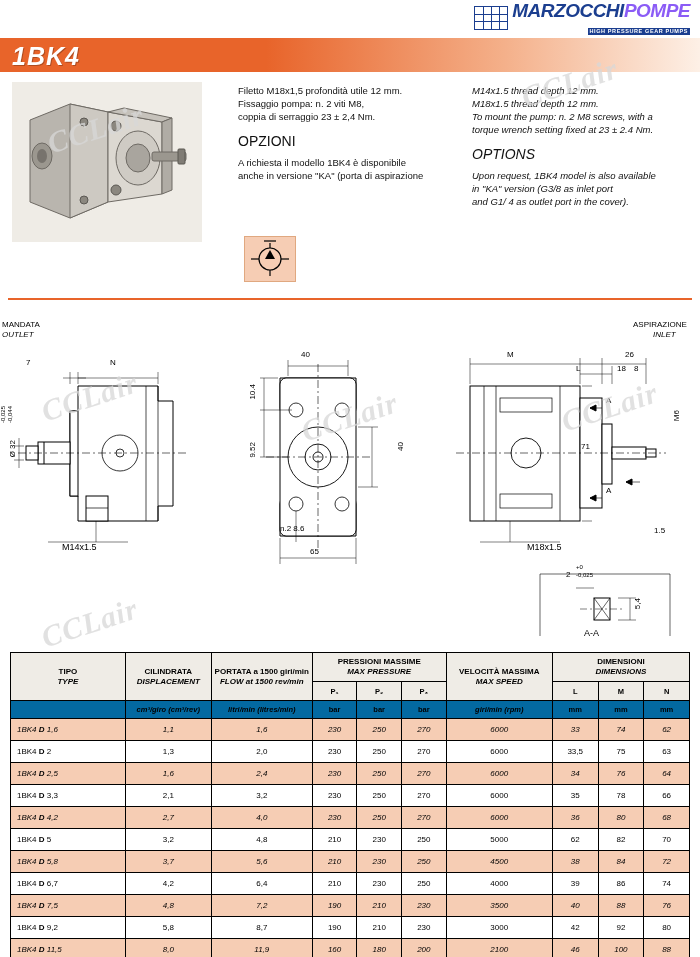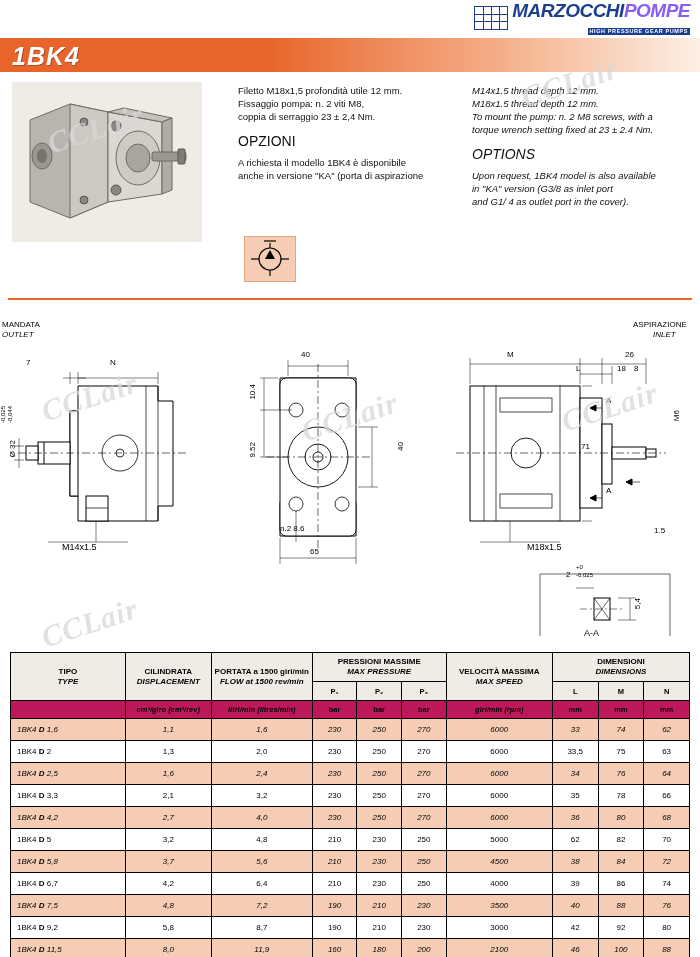--- a/index.html
+++ b/index.html
@@ -72,21 +72,21 @@
   .lbl.it{font-style:normal;}
   .lbl.en{font-style:italic;}
   .dim{position:absolute;font-size:8px;}
   svg{position:absolute;left:0;top:0;}
   
   #table{position:absolute;left:10px;top:652px;width:680px;}
   table{border-collapse:collapse;width:680px;font-size:8px;}
   th,td{border:1px solid #000;text-align:center;vertical-align:middle;}
   thead tr.h1 th{background:#efece6;height:26px;font-size:8px;line-height:10px;}
   thead tr.h2 th{background:#efece6;height:16px;font-size:7.5px;}
-  thead tr.h3 th{background:#be185d;height:15px;font-size:7.5px;}
+  thead tr.h3 th{background:#0369a1;height:15px;font-size:7.5px;}
   tbody td{height:19px;}
   tbody tr.odd td{background:#f6cdb4;font-style:italic;}
   tbody tr.even td{background:#ffffff;}
   td.type{text-align:left;padding-left:6px;font-size:8px;}
   td.type b{font-weight:bold;}
   .it-i{font-style:italic;}
 </style>
 </head>
 <body>
 

